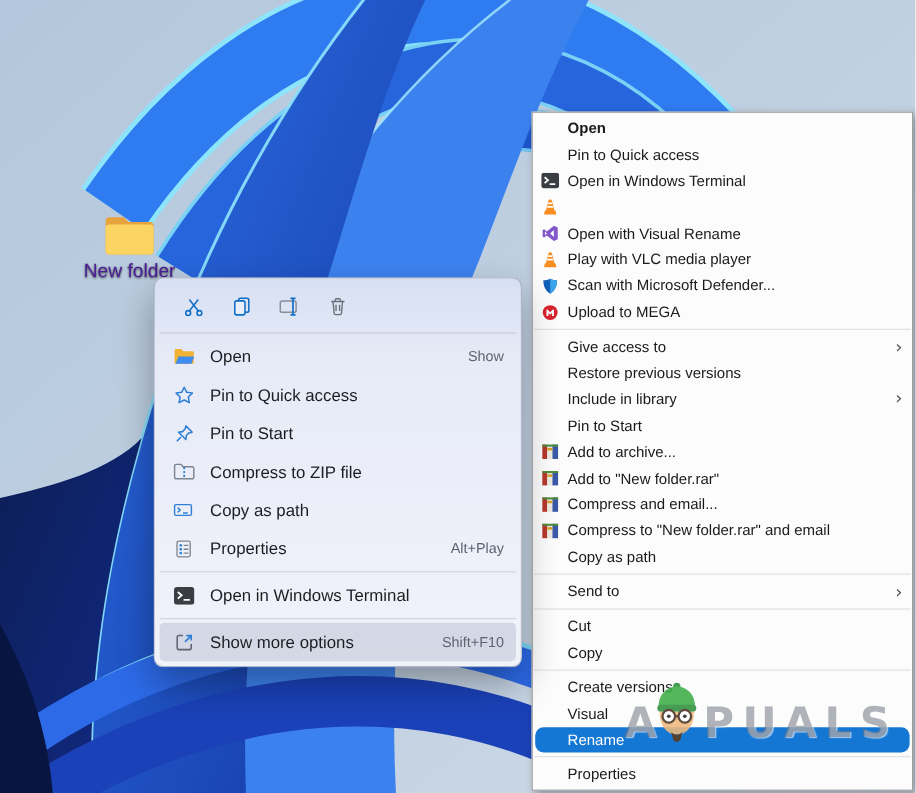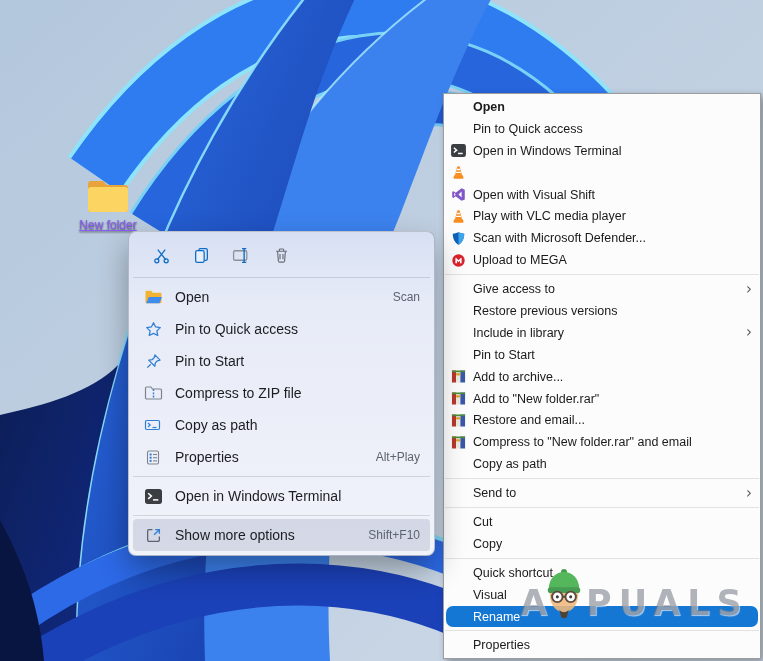--- a/index.html
+++ b/index.html
@@ -4,22 +4,22 @@
 <style>
   html,body{margin:0;padding:0;}
   body{width:763px;height:661px;overflow:hidden;position:relative;
        font-family:"Liberation Sans","DejaVu Sans",sans-serif;}
   .stage{position:absolute;inset:0;width:763px;height:661px;overflow:hidden;}
   .wallpaper{position:absolute;inset:0;z-index:0;}
 
   
   .desktop-folder{position:absolute;left:66px;top:178px;width:84px;z-index:2;text-align:center;}
   .desktop-folder .glyph{display:block;margin:0 auto;}
-  .desktop-folder .label{margin-top:2px;font-size:12px;color:#8b5cf6;
-       text-shadow:0 1px 2px rgba(0,0,0,.75);white-space:nowrap;text-decoration:underline;}
+  .desktop-folder .label{margin-top:2px;font-size:16px;color:#4c1d95;
+       text-shadow:0 1px 2px rgba(0,0,0,.75);white-space:nowrap;}
 
   
   .modern-menu{position:absolute;left:128px;top:231px;width:307px;z-index:10;
       box-sizing:border-box;padding:4px;border-radius:8px;
       background:linear-gradient(180deg,#d7e0f3 0%,#e7ebf7 22%,#f1f3fa 100%);
       border:1px solid rgba(70,80,100,.30);
       box-shadow:0 14px 30px rgba(0,0,0,.32);}
   .qa-row{display:flex;align-items:center;height:38px;padding:0 4px 0 8px;}
   .qa-btn{width:24px;height:26px;margin:0 8px;display:flex;align-items:center;
       justify-content:center;border-radius:4px;}
@@ -134,21 +134,21 @@
     <div class="mm-sep"></div>
 
     <div class="mm-item">
       <span class="mm-icon">
         <svg width="19" height="16" viewBox="0 0 19 16">
           <path d="M1.5 3 a1.2 1.2 0 0 1 1.2-1.2 h4.4 l1.6 1.9 h7.6 a1.2 1.2 0 0 1 1.2 1.2 V13 a1.2 1.2 0 0 1 -1.2 1.2 H2.7 A1.2 1.2 0 0 1 1.5 13 Z" fill="#f2b234"></path>
           <path d="M2.2 14.2 L4.8 8 h13.1 l-2.4 6.2 Z" fill="#3f8cf0"></path>
         </svg>
       </span>
       <span class="mm-label">Open</span>
-      <span class="mm-shortcut">Scan</span>
+      <span class="mm-shortcut">Show</span>
     </div>
 
     <div class="mm-item">
       <span class="mm-icon">
         <svg width="17" height="17" viewBox="0 0 16 16">
           <path d="M8 1.6 l2 4 4.4.6 -3.2 3.1 .8 4.4 L8 11.6 4 13.7 4.8 9.3 1.6 6.2 6 5.6 Z" fill="none" stroke="#2f7fd6" stroke-width="1.2" stroke-linejoin="round"></path>
         </svg>
       </span>
       <span class="mm-label">Pin to Quick access</span>
     </div>
@@ -255,21 +255,21 @@
           <path d="M3.4 11 h9.2 l.8 2.7 c.1.5-.2.9-.8.9 H3.4 c-.6 0-.9-.4-.8-.9Z" fill="#f78d1e"></path>
         </svg>
       </span>
     </div>
     <div class="cm-item">
       <span class="cm-icon">
         <svg width="15" height="15" viewBox="0 0 16 16">
           <path d="M11.3 1.3 L14.7 2.8 v10.4 l-3.4 1.5 L4.9 9.8 L2.6 11.6 L1.3 11 V5 l1.3-.6 L4.9 6.2 Z M11.3 4.9 L8 8 l3.3 3.1 Z M3.3 6.4 v3.2 L5.1 8 Z" fill="#8257c8" fill-rule="evenodd"></path>
         </svg>
       </span>
-      <span class="cm-label">Open with Visual Shift</span>
+      <span class="cm-label">Open with Visual Rename</span>
     </div>
     <div class="cm-item">
       <span class="cm-icon">
         <svg width="15" height="15" viewBox="0 0 16 16">
           <path d="M8 1.3 c.9 0 1.4.4 1.5 1 l2.4 9.2 H4.1 L6.5 2.3 c.1-.6.6-1 1.5-1Z" fill="#f78d1e"></path>
           <path d="M6.2 4.8 h3.6 M5.4 7.9 h5.2" stroke="#fff" stroke-width="1.5"></path>
           <path d="M3.4 11 h9.2 l.8 2.7 c.1.5-.2.9-.8.9 H3.4 c-.6 0-.9-.4-.8-.9Z" fill="#f78d1e"></path>
         </svg>
       </span>
       <span class="cm-label">Play with VLC media player</span>
@@ -340,21 +340,21 @@
     <div class="cm-item">
       <span class="cm-icon">
         <svg width="15" height="15" viewBox="0 0 16 16">
           <rect x="1" y="1.6" width="4.4" height="12.8" fill="#b5372c"></rect>
           <rect x="5.4" y="1.6" width="4.6" height="12.8" fill="#ece9e1"></rect>
           <rect x="10" y="1.6" width="5" height="12.8" fill="#3b58a8"></rect>
           <rect x="5.4" y="4.6" width="4.6" height="2.2" fill="#d8a02a"></rect>
           <rect x="1" y="1.6" width="14" height="1.8" fill="#4d8d3a"></rect>
         </svg>
       </span>
-      <span class="cm-label">Restore and email...</span>
+      <span class="cm-label">Compress and email...</span>
     </div>
     <div class="cm-item">
       <span class="cm-icon">
         <svg width="15" height="15" viewBox="0 0 16 16">
           <rect x="1" y="1.6" width="4.4" height="12.8" fill="#b5372c"></rect>
           <rect x="5.4" y="1.6" width="4.6" height="12.8" fill="#ece9e1"></rect>
           <rect x="10" y="1.6" width="5" height="12.8" fill="#3b58a8"></rect>
           <rect x="5.4" y="4.6" width="4.6" height="2.2" fill="#d8a02a"></rect>
           <rect x="1" y="1.6" width="14" height="1.8" fill="#4d8d3a"></rect>
         </svg>
@@ -382,21 +382,21 @@
     </div>
     <div class="cm-item">
       <span class="cm-icon"></span>
       <span class="cm-label">Copy</span>
     </div>
 
     <div class="cm-sep"></div>
 
     <div class="cm-item">
       <span class="cm-icon"></span>
-      <span class="cm-label">Quick shortcut</span>
+      <span class="cm-label">Create versions</span>
     </div>
     <div class="cm-item">
       <span class="cm-icon"></span>
       <span class="cm-label">Visual</span>
     </div>
     <div class="cm-item selected">
       <span class="cm-icon"></span>
       <span class="cm-label">Rename</span>
     </div>
 

